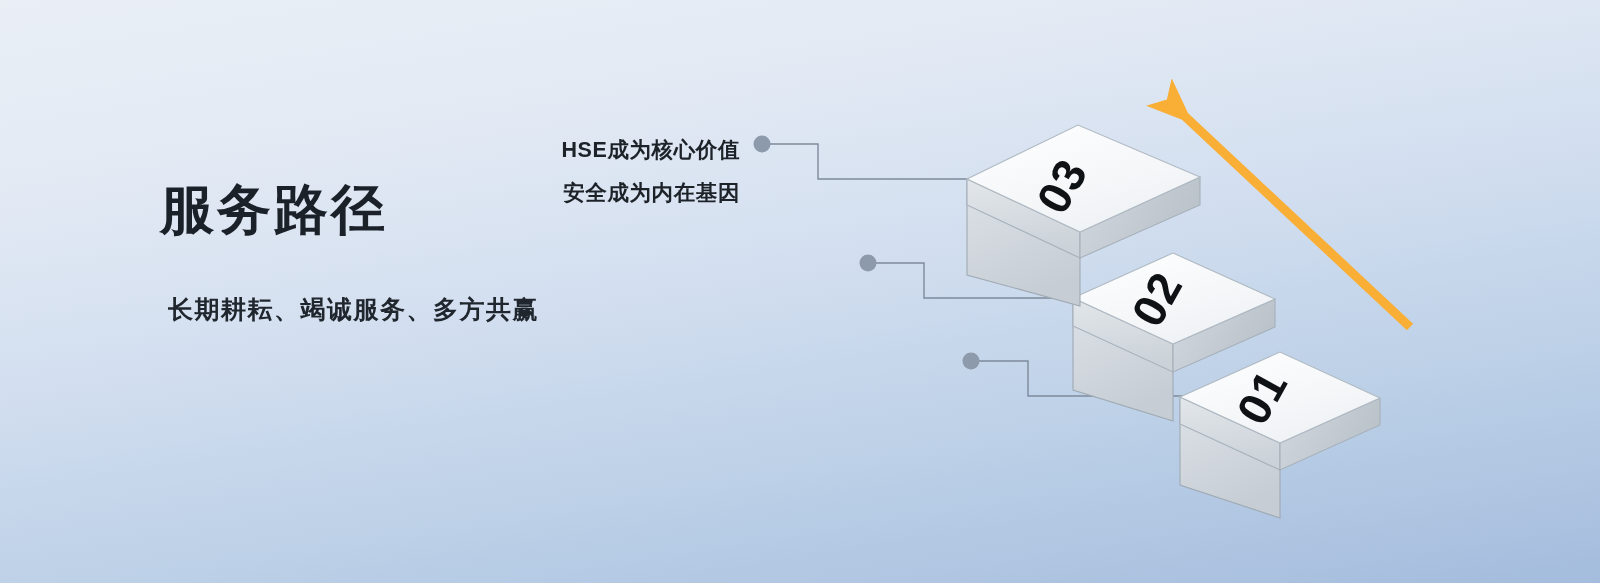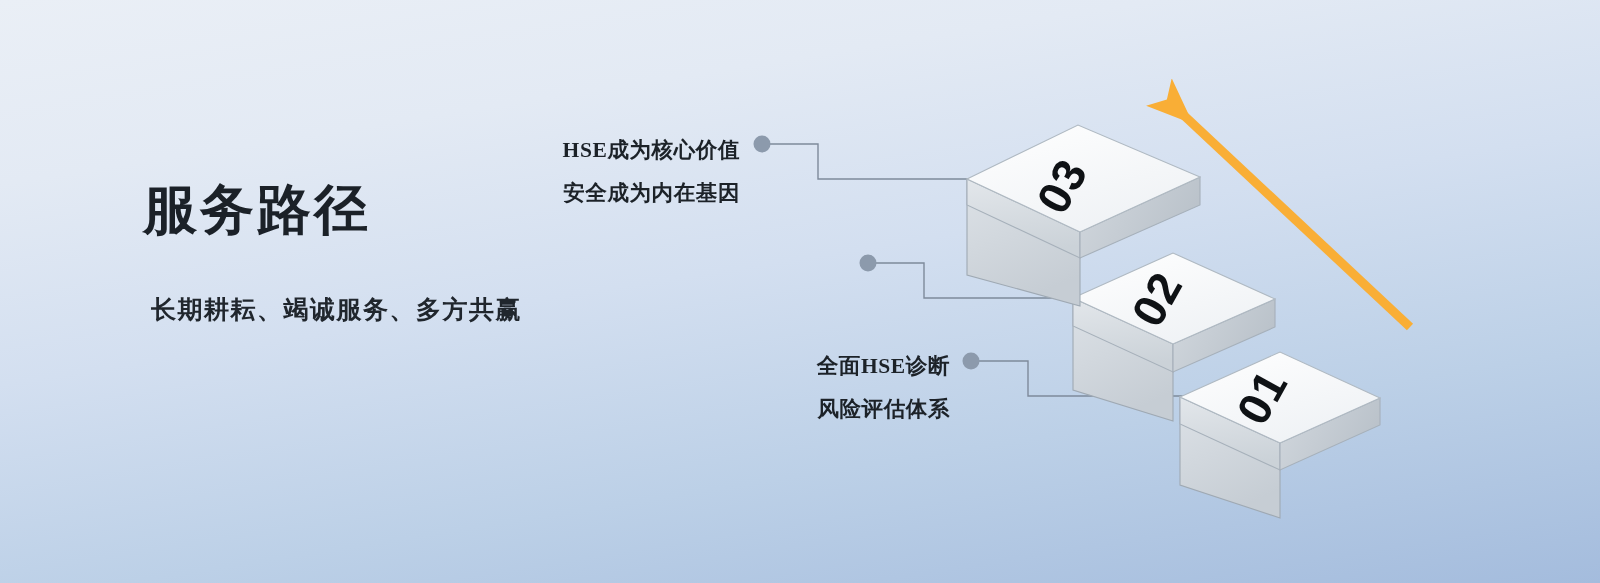--- a/index.html
+++ b/index.html
@@ -16,21 +16,21 @@
   #slide {
     position: relative;
     width: 1600px;
     height: 583px;
     background: linear-gradient(171deg, #eaeff6 0%, #e3eaf4 22%, #d3dff0 46%, #bcd0e7 72%, #a4bcdd 100%);
     overflow: hidden;
   }
   
   #headings {
     position: absolute;
-    left: 143px;
+    left: 160px;
     top: 178px;
     width: 620px;
   }
   #page-title {
     margin: 0;
     font-size: 54px;
     line-height: 1.16;
     font-weight: 700;
     letter-spacing: 3px;
     color: #1b2128;
@@ -51,21 +51,20 @@
     position: absolute;
     text-align: right;
     color: #1c2228;
   }
   .callout .line {
     font-size: 21.5px;
     line-height: 43px;
     font-weight: 700;
     letter-spacing: 0.6px;
     white-space: nowrap;
-    font-family: Liberation Serif, serif;
   }
   #callout-3 { left: 260px; top: 129px; width: 480px; }
   #callout-2 { left: 380px; top: 248px; width: 450px; }
   #callout-1 { left: 500px; top: 345px; width: 450px; }
 
   
   #diagram {
     position: absolute;
     left: 0;
     top: 0;
@@ -90,24 +89,20 @@
     <h1 id="page-title">服务路径</h1>
     <p id="page-subtitle">长期耕耘、竭诚服务、多方共赢</p>
   </div>
 
   <div class="callout" id="callout-3">
     <div class="line">HSE成为核心价值</div>
     <div class="line">安全成为内在基因</div>
   </div>
 
 
-  <div class="callout" id="callout-1">
-    <div class="line">全面HSE诊断</div>
-    <div class="line">风险评估体系</div>
-  </div>
 
   <svg id="diagram" viewBox="0 0 1600 583">
     <defs>
       <linearGradient id="gradTop" x1="0" y1="0" x2="0.6" y2="1">
         <stop offset="0%" stop-color="#FFFFFF"></stop>
         <stop offset="100%" stop-color="#EFF2F5"></stop>
       </linearGradient>
       <linearGradient id="gradFront" x1="0" y1="0" x2="0.2" y2="1">
         <stop offset="0%" stop-color="#E3E7EB"></stop>
         <stop offset="100%" stop-color="#CBD2D8"></stop>

